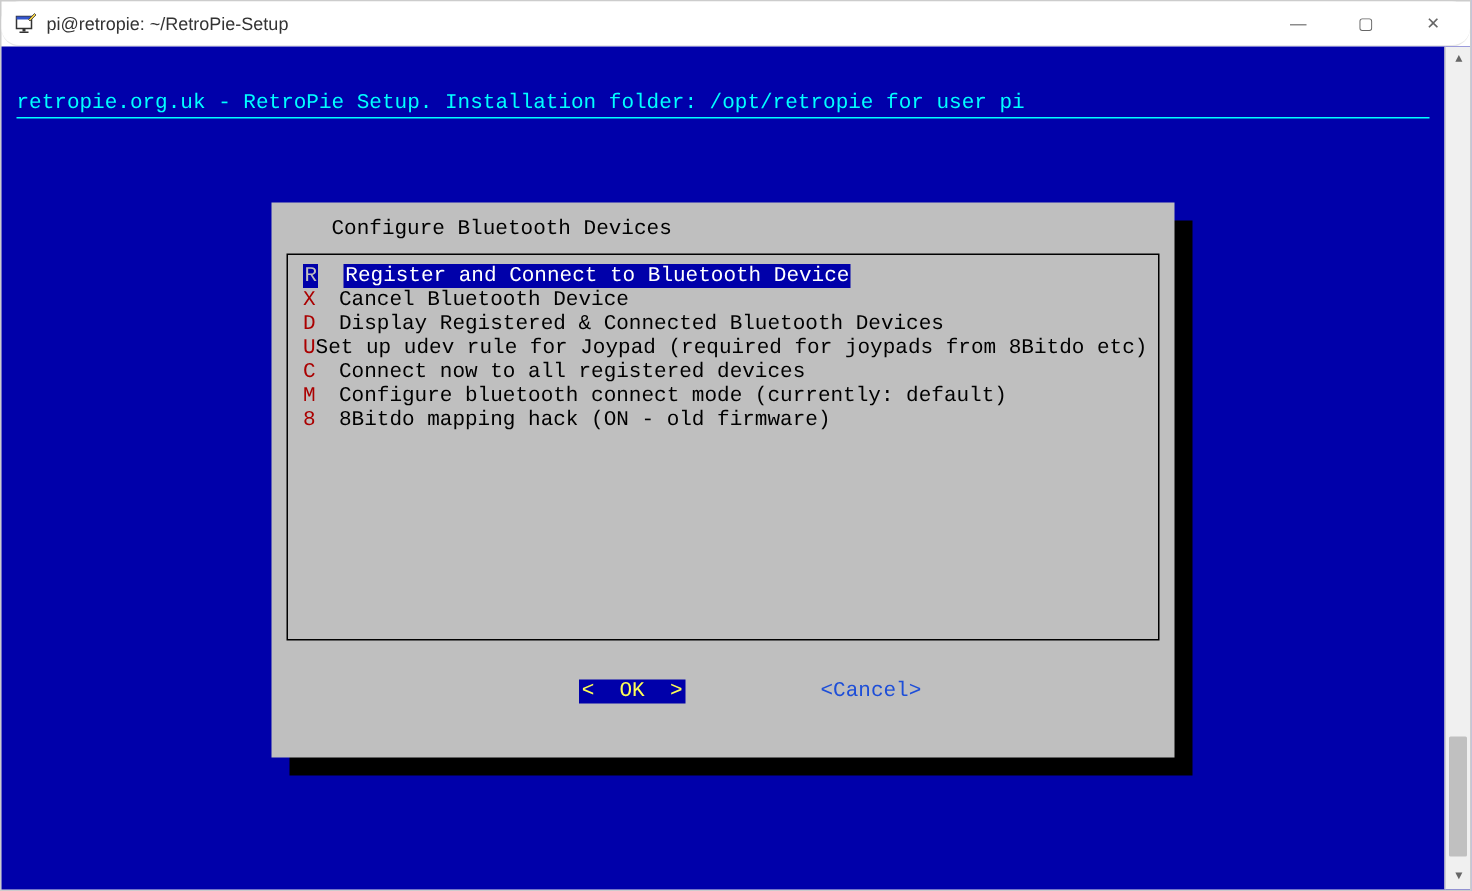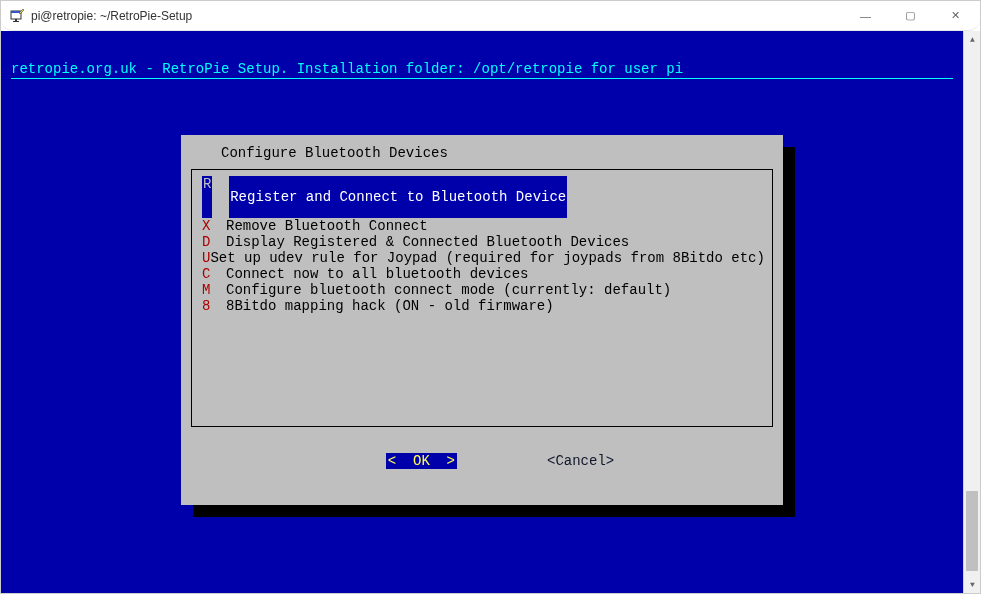--- a/index.html
+++ b/index.html
@@ -153,40 +153,40 @@
       background: #0000aa;
       color: #bfbfbf;
       padding: 0 1px;
     }
     .menu-label {
       color: #000;
     }
     .menu-label.selected {
       background: #0000aa;
       color: #fff;
-      padding: 13px 1px;
+      padding: 0 1px;
     }
     .dialog-buttons {
       display: flex;
       justify-content: center;
       gap: 90px;
       padding-top: 26px;
       margin-left: 36px;
     }
     .dlg-btn {
       white-space: pre;
       font-family: inherit;
     }
     .dlg-btn.ok {
       background: #0000aa;
       color: #ffff55;
       padding: 0 2px;
     }
     .dlg-btn.cancel {
-      color: #0f172a;
+      color: #1d4ed8;
     }
   </style>
 </head>
 <body>
 
 <div class="window">
   <div class="titlebar">
     <span class="titlebar-icon">
       <svg width="16" height="16" viewBox="0 0 16 16">
         <rect x="2" y="3" width="10" height="8" fill="#fff" stroke="#333"></rect>
@@ -207,24 +207,24 @@
   <div class="terminal">
     <div class="terminal-content">
       <div class="header-text">retropie.org.uk - RetroPie Setup. Installation folder: /opt/retropie for user pi</div>
       <div class="header-underline"></div>
 
       <div class="dialog-shadow"></div>
       <div class="dialog-box">
         <div class="dialog-title">Configure Bluetooth Devices</div>
         <div class="dialog-inner" id="menu-list">
             <div class="menu-row"><span class="menu-key selected" style="width: auto;">R</span><span>  </span><span class="menu-label selected">Register and Connect to Bluetooth Device</span></div>
-            <div class="menu-row"><span class="menu-key">X</span><span class="menu-label">Remove Bluetooth Connect</span></div>
+            <div class="menu-row"><span class="menu-key">X</span><span class="menu-label">Cancel Bluetooth Device</span></div>
             <div class="menu-row"><span class="menu-key">D</span><span class="menu-label">Display Registered &amp; Connected Bluetooth Devices</span></div>
             <div class="menu-row"><span class="menu-key">U</span><span class="menu-label">Set up udev rule for Joypad (required for joypads from 8Bitdo etc)</span></div>
-            <div class="menu-row"><span class="menu-key">C</span><span class="menu-label">Connect now to all bluetooth devices</span></div>
+            <div class="menu-row"><span class="menu-key">C</span><span class="menu-label">Connect now to all registered devices</span></div>
             <div class="menu-row"><span class="menu-key">M</span><span class="menu-label">Configure bluetooth connect mode (currently: default)</span></div>
             <div class="menu-row"><span class="menu-key">8</span><span class="menu-label">8Bitdo mapping hack (ON - old firmware)</span></div>
           </div>
         <div class="dialog-buttons">
           <span class="dlg-btn ok">&lt;  OK  &gt;</span>
           <span class="dlg-btn cancel">&lt;Cancel&gt;</span>
         </div>
       </div>
     </div>
 

